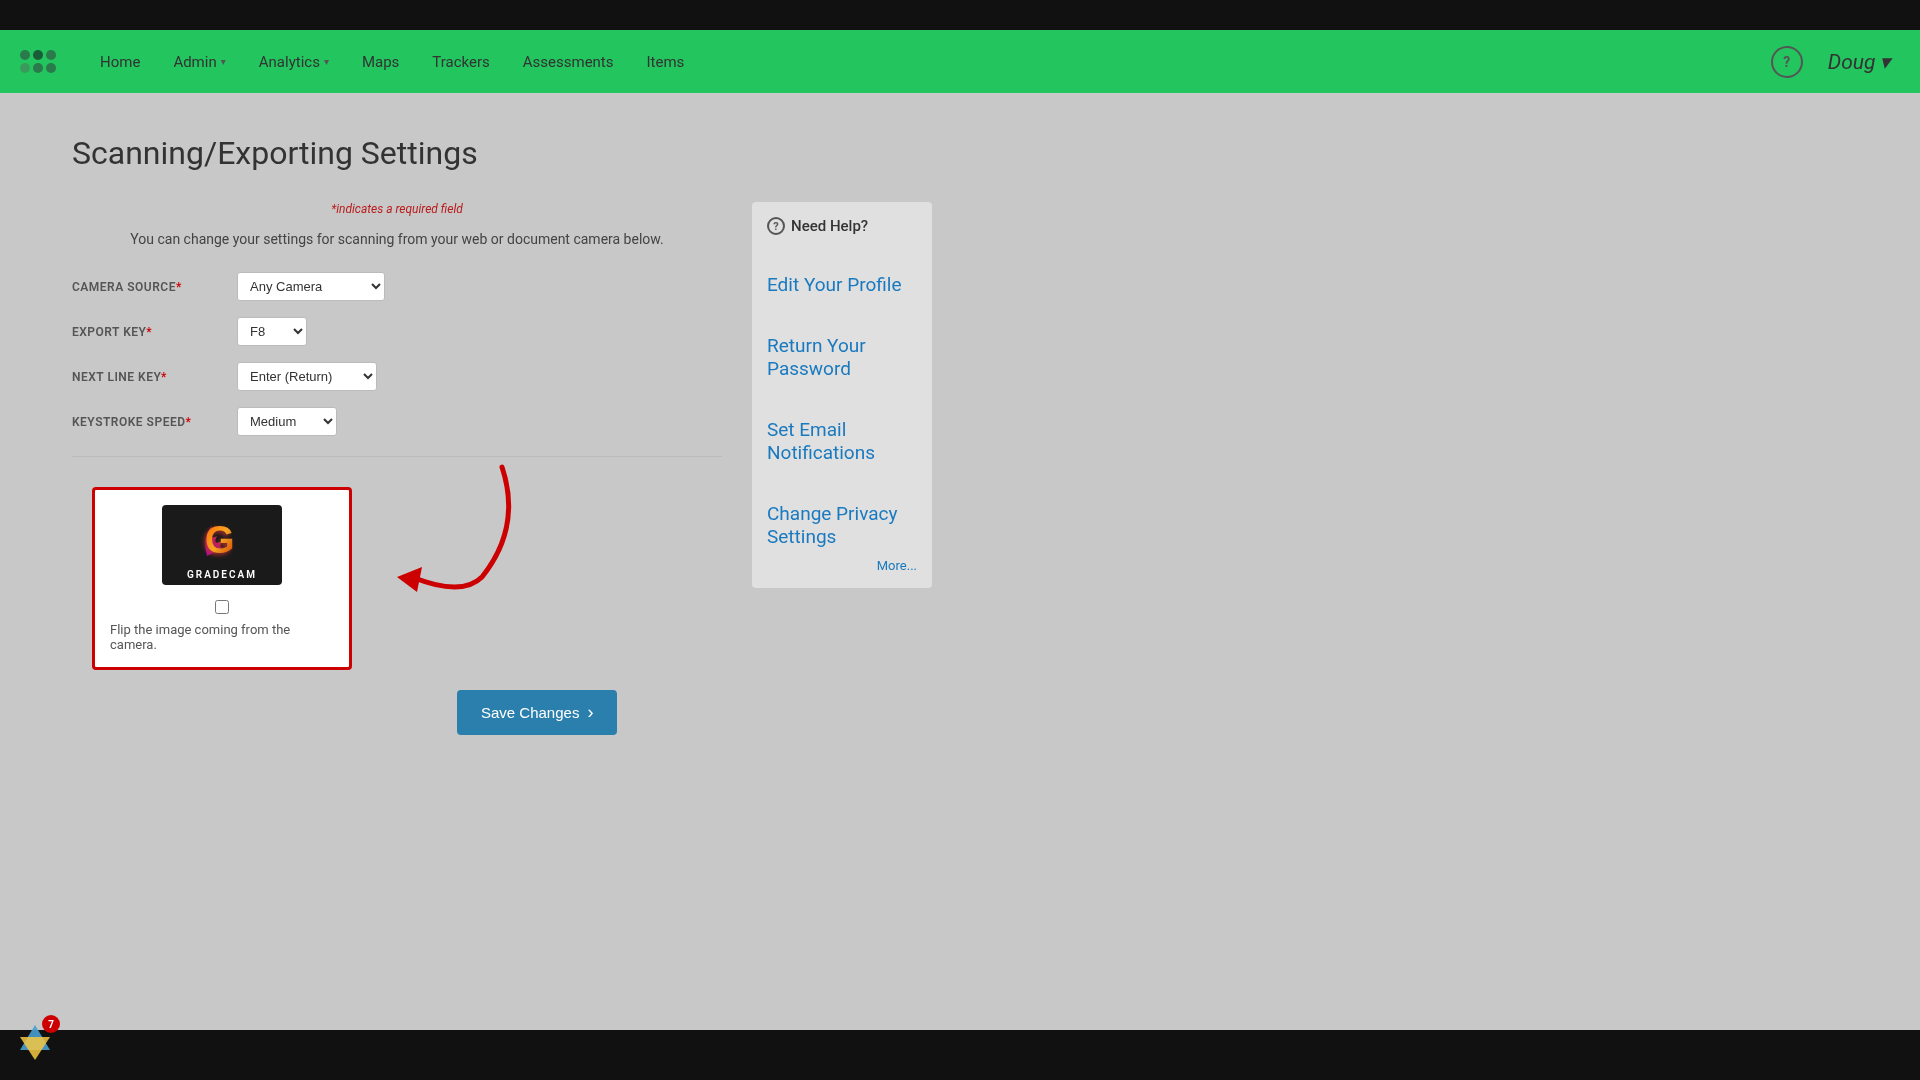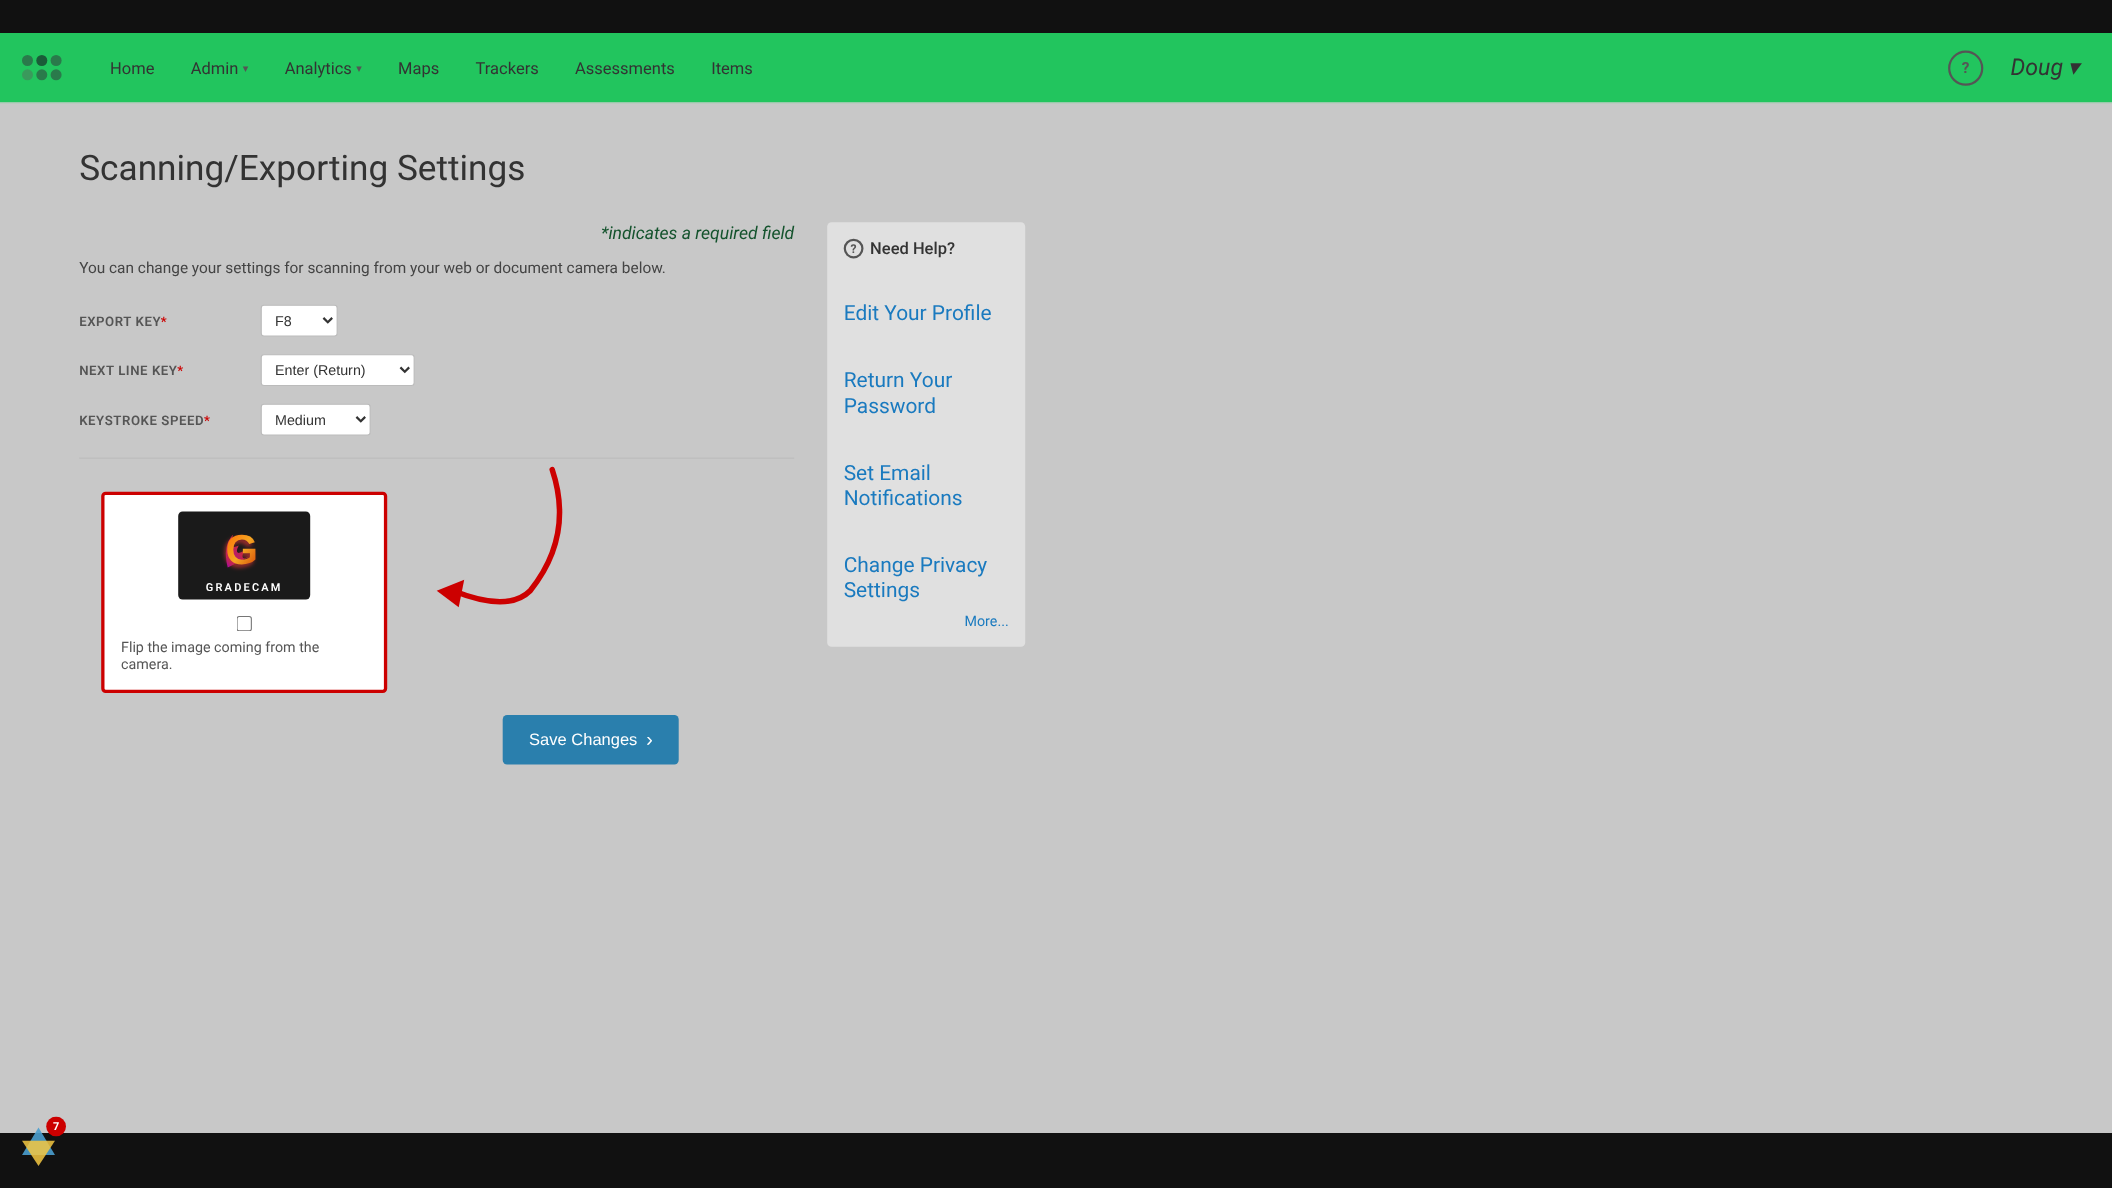--- a/index.html
+++ b/index.html
@@ -130,31 +130,32 @@
       align-items: flex-start;
     }
 
     
     .form-section {
       flex: 1;
       max-width: 650px;
     }
 
     .required-note {
-      text-align: right;
-      font-size: 16px;
-      color: #14532d;
+      text-align: center;
+      font-size: 12px;
+      color: #b91c1c;
       margin-bottom: 15px;
       font-style: italic;
     }
 
     .form-description {
       font-size: 14px;
       color: #444;
       margin-bottom: 25px;
+      text-align: center;
     }
 
     .form-row {
       display: flex;
       align-items: center;
       margin-bottom: 16px;
       gap: 15px;
     }
 
     .form-label {
@@ -413,20 +414,30 @@
 
   <div class="content-area">
 
     <div class="form-section">
 
       <div class="required-note">*indicates a required field</div>
 
       <p class="form-description">You can change your settings for scanning from your web or document camera below.</p>
 
       
+      <div class="form-row">
+        <label class="form-label">
+          <span>CAMERA SOURCE</span><span class="required-star">*</span>
+        </label>
+        <select class="form-select">
+          <option>Any Camera</option>
+          <option>Web Camera</option>
+          <option>Document Camera</option>
+        </select>
+      </div>
 
       
       <div class="form-row">
         <label class="form-label">
           <span>EXPORT KEY</span><span class="required-star">*</span>
         </label>
         <select class="form-select" style="min-width: 70px;">
           <option>F8</option>
           <option>F5</option>
           <option>F7</option>

